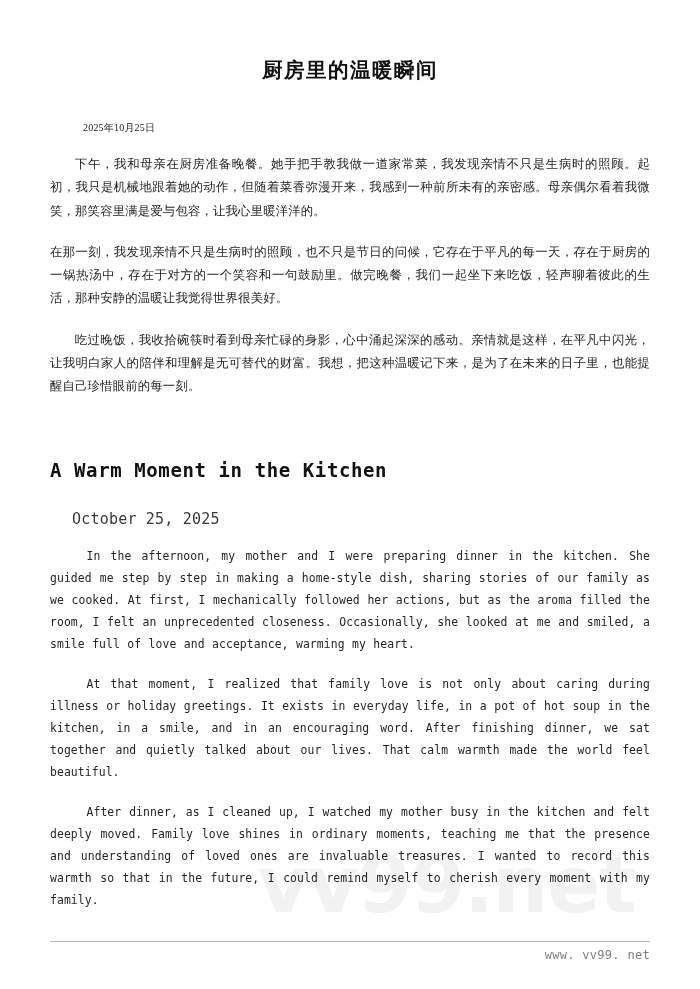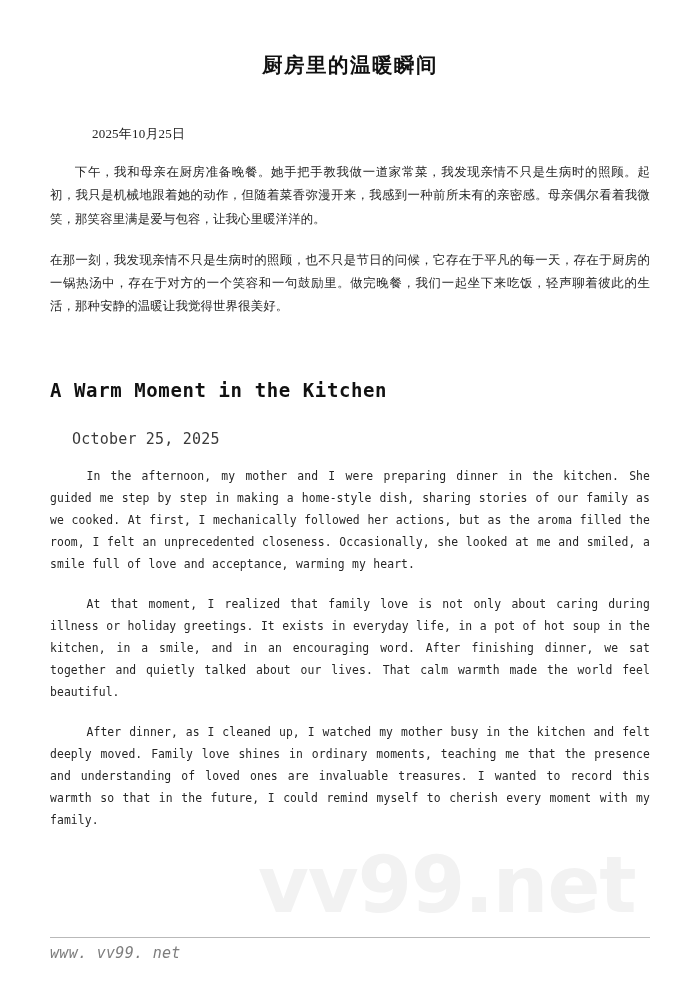--- a/index.html
+++ b/index.html
@@ -45,30 +45,30 @@
     padding: 0 50px;
   }
 
   
   .cn-title {
     text-align: center;
     font-family: "Liberation Serif", "DejaVu Serif", serif;
     font-weight: 700;
     font-size: 20.5px;
     letter-spacing: 1.5px;
-    margin: 12px;
-    padding-top: 39px;
+    margin: 0;
+    padding-top: 56px;
     color: #111111;
   }
 
   .cn-date {
     font-family: "Liberation Serif", "DejaVu Serif", serif;
-    font-size: 13px;
+    font-size: 10px;
     color: #222222;
-    margin: 13px;
+    margin: 4px;
     padding-top: 33px;
     padding-left: 29px;
     letter-spacing: 0.2px;
   }
 
   .cn-p {
     font-family: "Liberation Serif", "DejaVu Serif", serif;
     font-size: 12.4px;
     line-height: 23.3px;
     text-align: justify;
@@ -126,23 +126,23 @@
     right: 50px;
     bottom: 27px;
     z-index: 3;
   }
   .footer-rule {
     height: 1px;
     background: #b9b9b9;
     width: 100%;
   }
   .footer-text {
+    text-align: right;
     font-family: "DejaVu Sans Mono", "Liberation Mono", monospace;
-    font-style: italic;
-    font-size: 15px;
+    font-size: 12px;
     color: #7d7d7d;
     padding-top: 6px;
     letter-spacing: 0.3px;
   }
 </style>
 </head>
 <body>
 
 <div class="page">
 
@@ -152,20 +152,21 @@
 
     <section>
       <h1 class="cn-title">厨房里的温暖瞬间</h1>
 
       <p class="cn-date">2025年10月25日</p>
 
       <p class="cn-p cn-p-1 indent">下午，我和母亲在厨房准备晚餐。她手把手教我做一道家常菜，我发现亲情不只是生病时的照顾。起初，我只是机械地跟着她的动作，但随着菜香弥漫开来，我感到一种前所未有的亲密感。母亲偶尔看着我微笑，那笑容里满是爱与包容，让我心里暖洋洋的。</p>
 
       <p class="cn-p cn-p-2">在那一刻，我发现亲情不只是生病时的照顾，也不只是节日的问候，它存在于平凡的每一天，存在于厨房的一锅热汤中，存在于对方的一个笑容和一句鼓励里。做完晚餐，我们一起坐下来吃饭，轻声聊着彼此的生活，那种安静的温暖让我觉得世界很美好。</p>
 
+      <p class="cn-p cn-p-3 indent">吃过晚饭，我收拾碗筷时看到母亲忙碌的身影，心中涌起深深的感动。亲情就是这样，在平凡中闪光，让我明白家人的陪伴和理解是无可替代的财富。我想，把这种温暖记下来，是为了在未来的日子里，也能提醒自己珍惜眼前的每一刻。</p>
     </section>
 
     <section>
       <h2 class="en-title">A Warm Moment in the Kitchen</h2>
 
       <p class="en-date">October 25, 2025</p>
 
       <p class="en-p en-p-1 indent">In the afternoon, my mother and I were preparing dinner in the kitchen. She guided me step by step in making a home-style dish, sharing stories of our family as we cooked. At first, I mechanically followed her actions, but as the aroma filled the room, I felt an unprecedented closeness. Occasionally, she looked at me and smiled, a smile full of love and acceptance, warming my heart.</p>
 
       <p class="en-p en-p-2 indent">At that moment, I realized that family love is not only about caring during illness or holiday greetings. It exists in everyday life, in a pot of hot soup in the kitchen, in a smile, and in an encouraging word. After finishing dinner, we sat together and quietly talked about our lives. That calm warmth made the world feel beautiful.</p>

